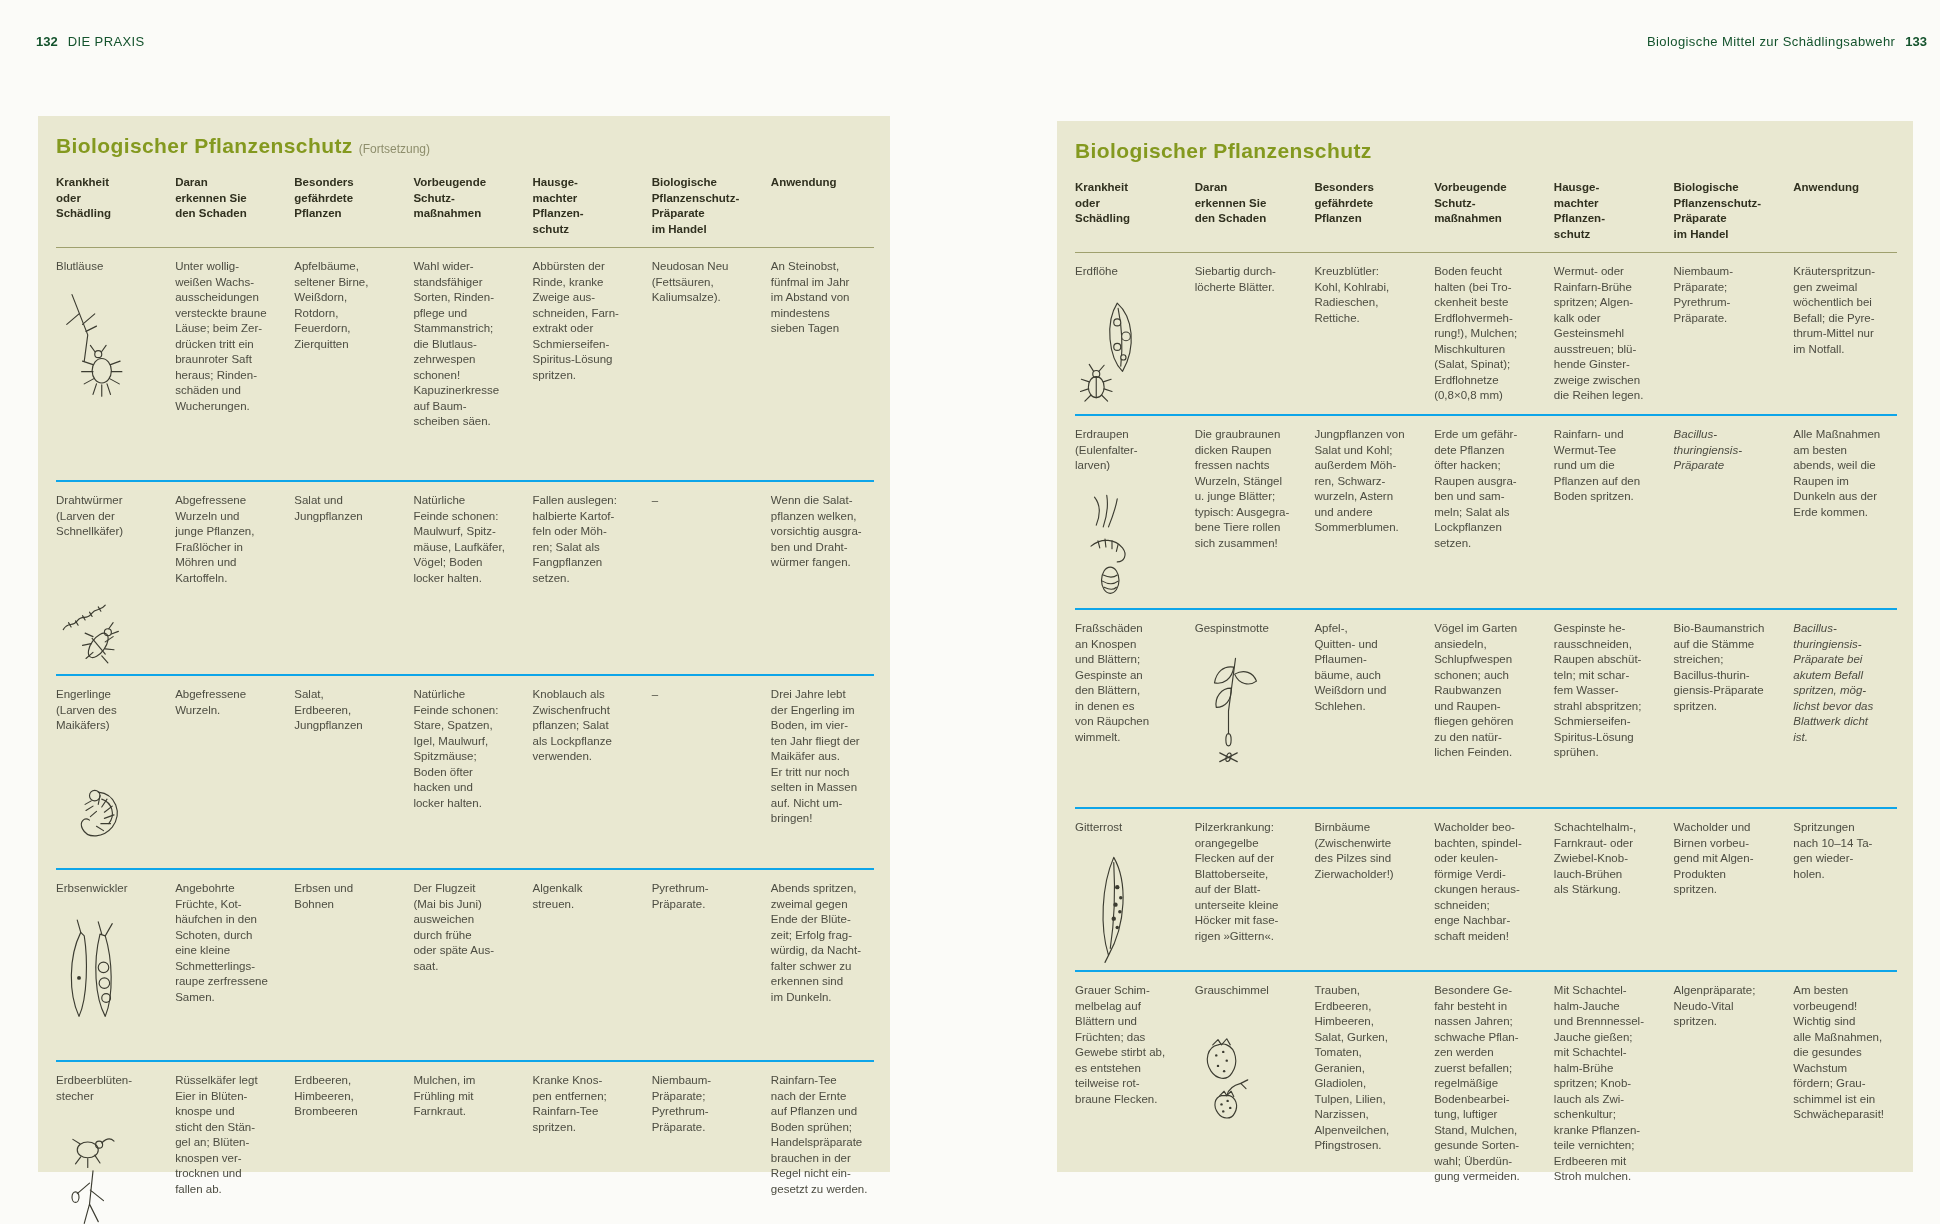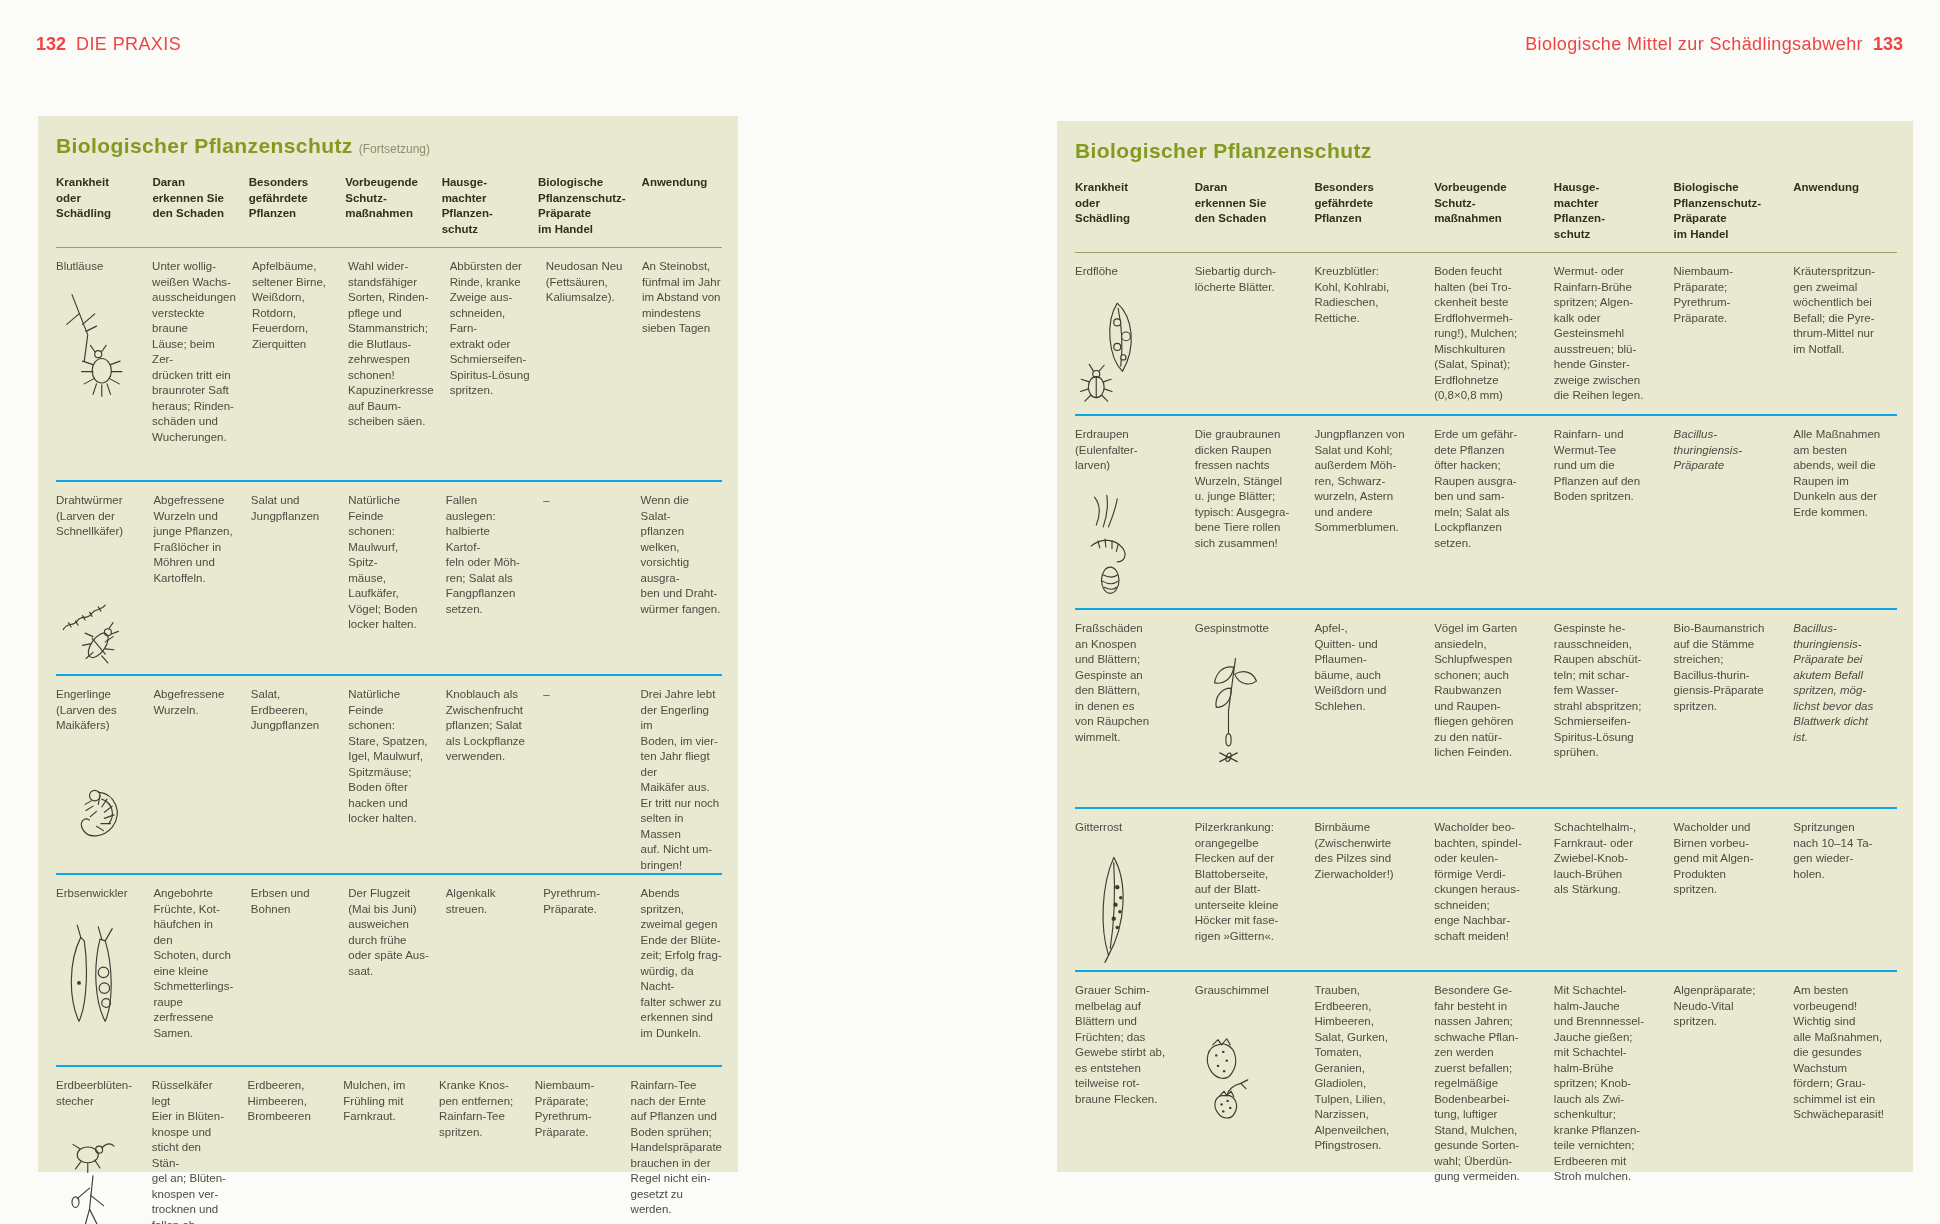--- a/index.html
+++ b/index.html
@@ -3,31 +3,31 @@
 <meta charset="utf-8">
 <style>
   html,body{margin:0;padding:0;}
   body{
     width:1940px;height:1224px;position:relative;
     background:#fbfbf8;
     font-family:"Liberation Sans", sans-serif;
     color:#4c4c41;overflow:hidden;
   }
   
-  .page-head{position:absolute;top:34px;font-size:18px;color:#ef4444;letter-spacing:.4px;}
+  .page-head{position:absolute;top:34px;font-size:13px;color:#14532d;letter-spacing:.4px;}
   .page-head .pagenum{font-weight:bold;letter-spacing:0;}
   .head-left{left:36px;}
-  .head-right{right:37px;text-align:right;}
+  .head-right{right:13px;text-align:right;}
   .head-gap{display:inline-block;width:10px;}
   
   .table-panel{
     position:absolute;background:#e9e8d1;box-sizing:border-box;
     padding:18px 16px 18px 18px;
   }
-  #left-panel{left:38px;top:116px;width:700px;height:1056px;}
+  #left-panel{left:38px;top:116px;width:852px;height:1056px;}
   #right-panel{left:1057px;top:121px;width:856px;height:1051px;}
   .t-title{font-size:21px;font-weight:bold;color:#84991f;letter-spacing:.4px;line-height:24px;}
   .t-title .suffix{font-size:12px;font-weight:normal;color:#8e8e6c;letter-spacing:0;margin-left:6px;}
   .grid7{display:grid;grid-template-columns:repeat(7,1fr);column-gap:16px;}
   .t-header{padding-top:14px;padding-bottom:10px;border-bottom:1px solid #9fa06e;}
   .t-col-h{
     font-size:11.5px;font-weight:bold;line-height:15.5px;color:#30301f;
     white-space:pre-line;min-height:62px;
   }
   .t-row{padding-top:11px;}

